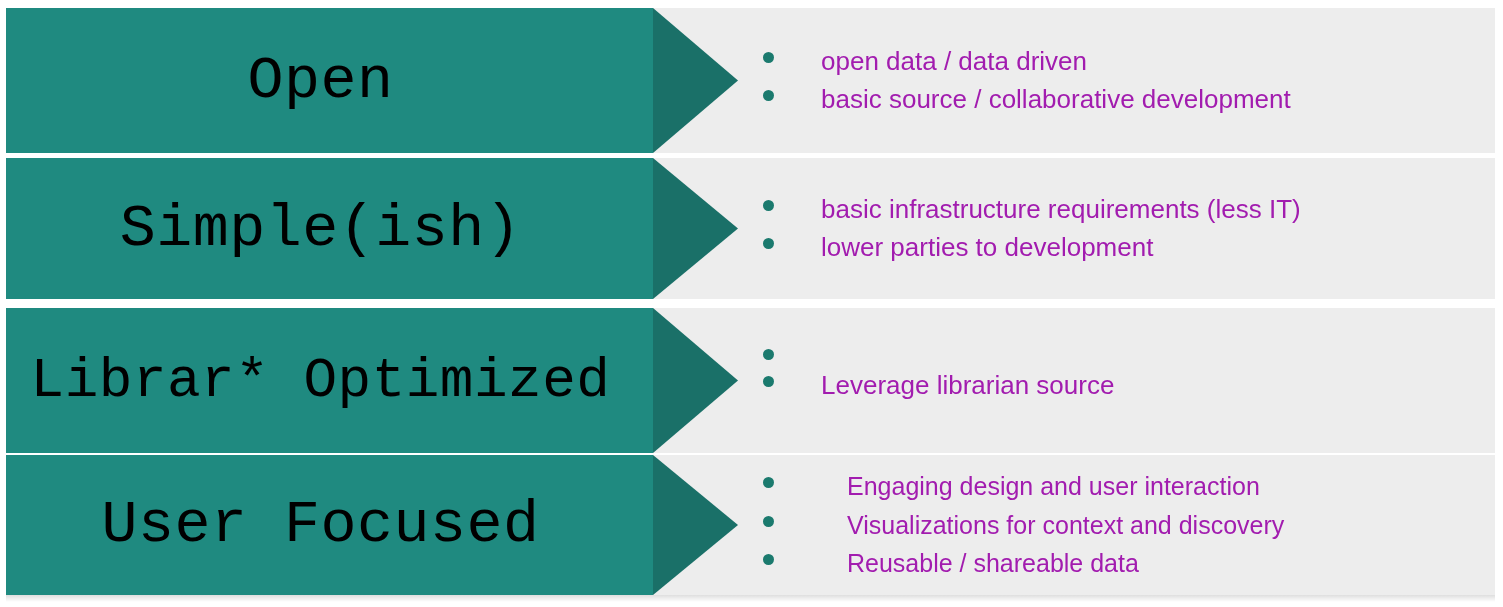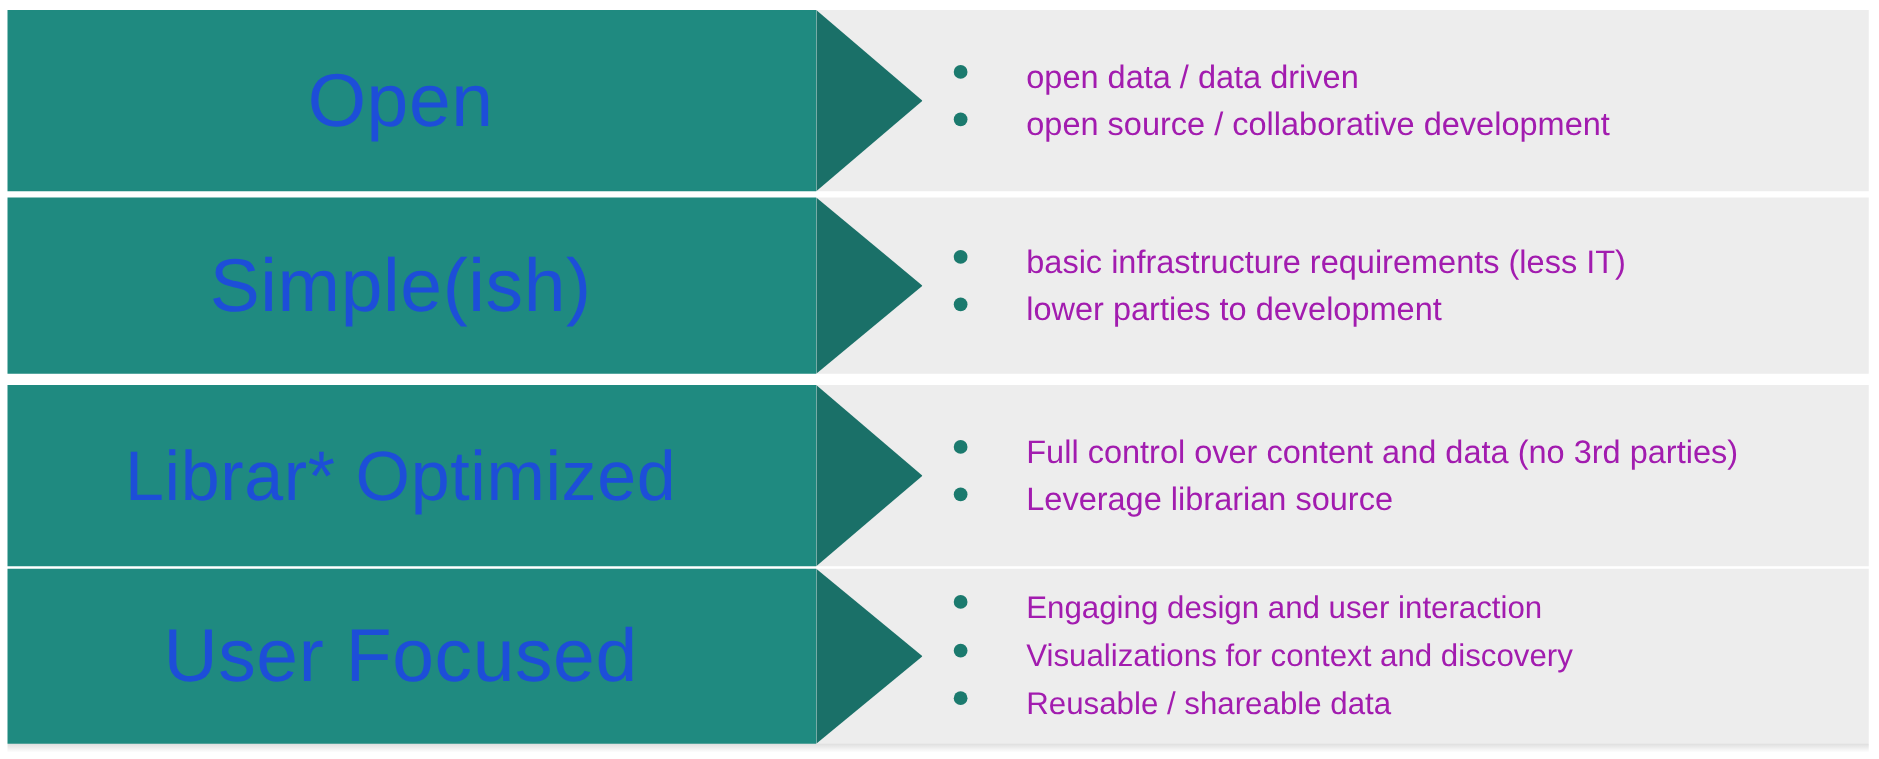--- a/index.html
+++ b/index.html
@@ -72,28 +72,29 @@
   
   .chevron-label {
     position: absolute;
     left: 0;
     top: 0;
     width: 647px;
     height: 100%;
     display: flex;
     align-items: center;
     justify-content: center;
-    color: #1d4ed8;
+    color: #000000;
     font-weight: 200;
     font-size: 60px;
     letter-spacing: 0.5px;
     line-height: 1;
     white-space: nowrap;
     padding-right: 18px;
     box-sizing: border-box;
+    font-family: Liberation Mono, monospace;
   }
   .band-3 .chevron-label { font-size: 56px; }
 
   
   .bullets {
     position: absolute;
     left: 653px;
     top: 0;
     width: 842px;
     height: 100%;
@@ -114,21 +115,21 @@
   .bullet-dot {
     width: 11px;
     height: 11px;
     border-radius: 50%;
     background: #1b7a6e;
     flex: 0 0 auto;
     margin-right: 47px;
     position: relative;
     top: -7px;
   }
-  .band-4 .bullet-row { font-size: 25px; line-height: 1.55; }
+  .band-4 .bullet-row { font-size: 25px; line-height: 1.55; gap: 26px; }
 
   
   .bottom-shadow {
     position: absolute;
     left: 6px;
     top: 595px;
     width: 1489px;
     height: 7px;
     background: linear-gradient(to bottom, rgba(0,0,0,0.13), rgba(0,0,0,0));
   }
@@ -145,21 +146,21 @@
       <div class="chevron-head"></div>
       <div class="chevron-label">Open</div>
     </div>
     <div class="bullets">
       <div class="bullet-row">
         <span class="bullet-dot"></span>
         <span>open data / data driven</span>
       </div>
       <div class="bullet-row">
         <span class="bullet-dot"></span>
-        <span>open source / collaborative development</span>
+        <span>basic source / collaborative development</span>
       </div>
     </div>
   </div>
 
   <div class="band band-2">
     <div class="panel"></div>
     <div class="chevron">
       <div class="chevron-body"></div>
       <div class="chevron-head"></div>
       <div class="chevron-label">Simple(ish)</div>
@@ -179,21 +180,20 @@
   <div class="band band-3">
     <div class="panel"></div>
     <div class="chevron">
       <div class="chevron-body"></div>
       <div class="chevron-head"></div>
       <div class="chevron-label">Librar* Optimized</div>
     </div>
     <div class="bullets">
       <div class="bullet-row">
         <span class="bullet-dot"></span>
-        <span>Full control over content and data (no 3rd parties)</span>
       </div>
       <div class="bullet-row">
         <span class="bullet-dot"></span>
         <span>Leverage librarian source</span>
       </div>
     </div>
   </div>
 
   <div class="band band-4">
     <div class="panel"></div>

